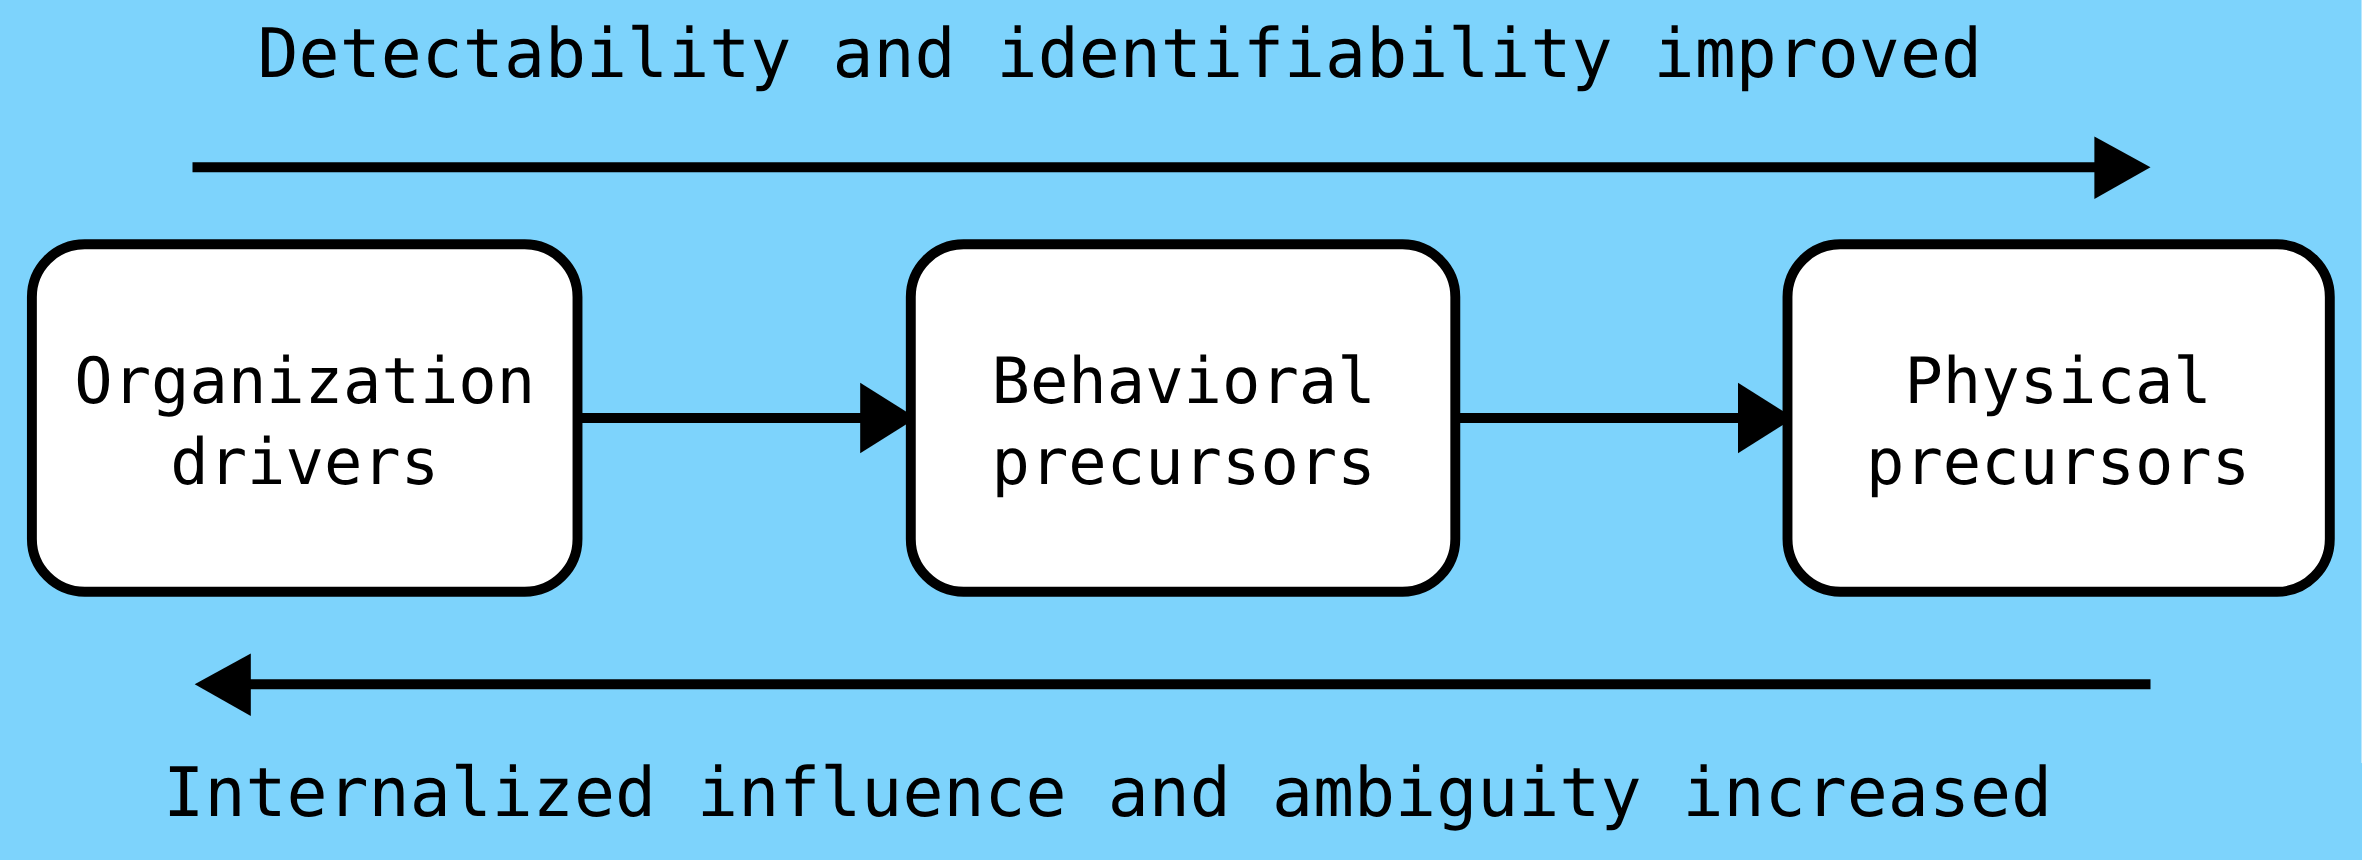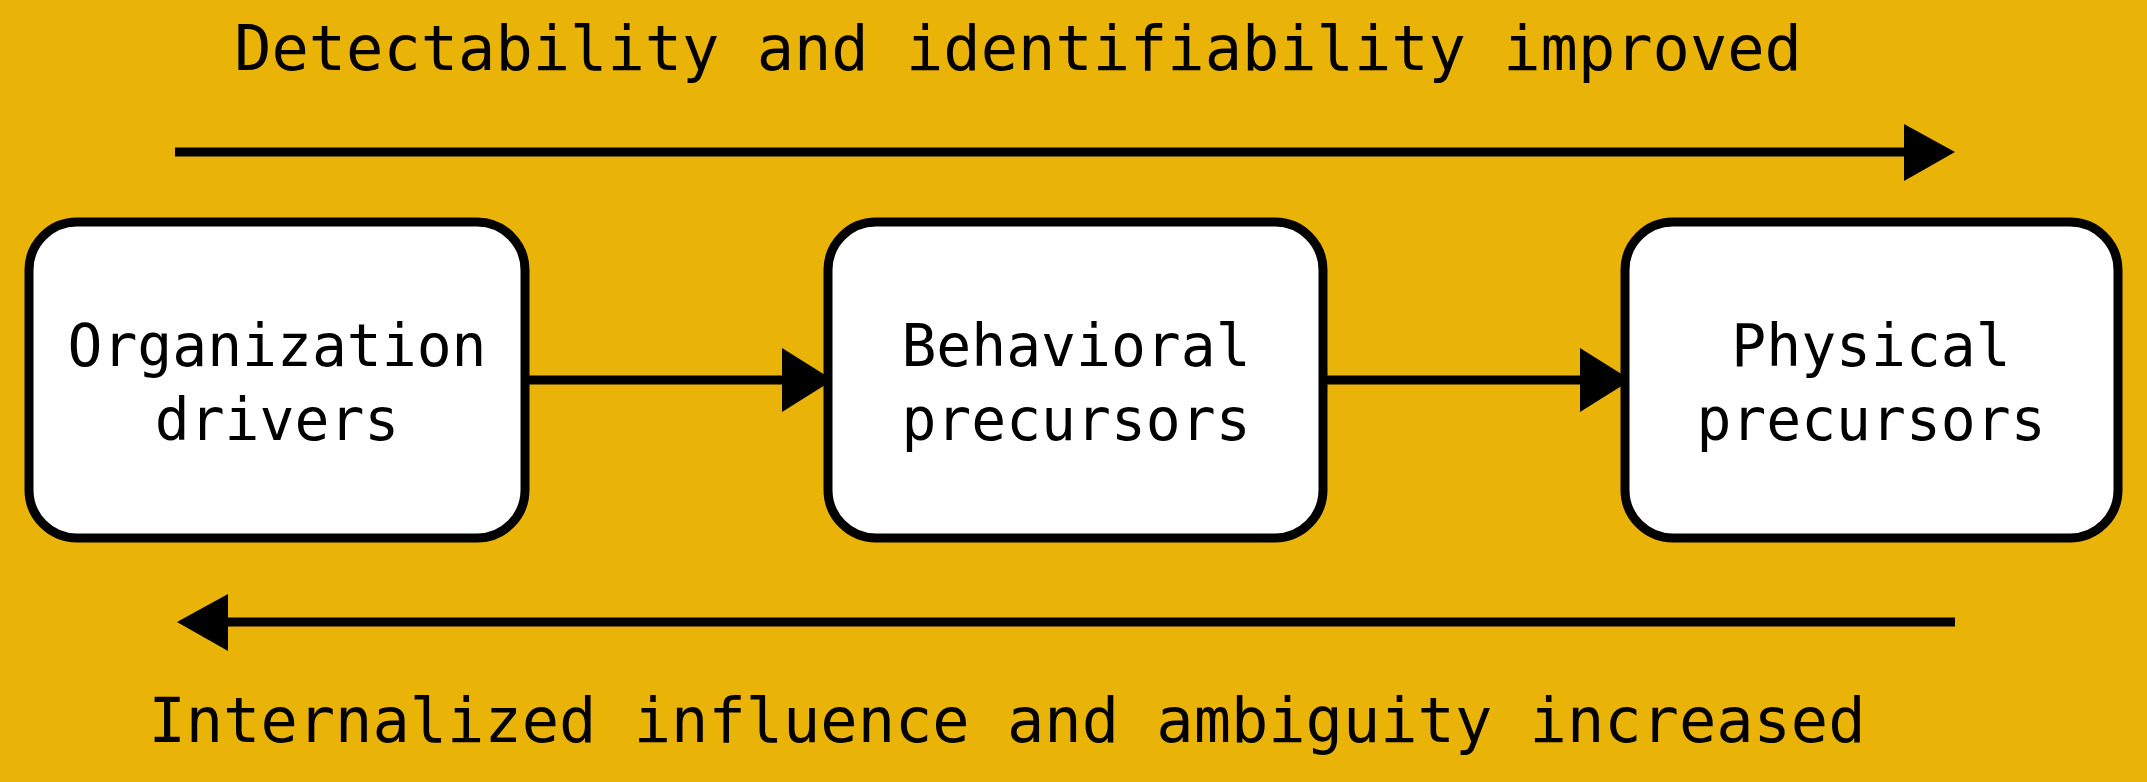--- a/index.html
+++ b/index.html
@@ -11,21 +11,21 @@
   body {
     width: 2147px;
     height: 782px;
     overflow: hidden;
     font-family: "DejaVu Sans Mono", monospace;
   }
   #diagram-root {
     position: relative;
     width: 2147px;
     height: 782px;
-    background: #eab308;
+    background: #7dd3fc;
   }
   svg.diagram-canvas {
     display: block;
     width: 2147px;
     height: 782px;
   }
   .flow-box {
     fill: #ffffff;
     stroke: #000000;
     stroke-width: 9;

